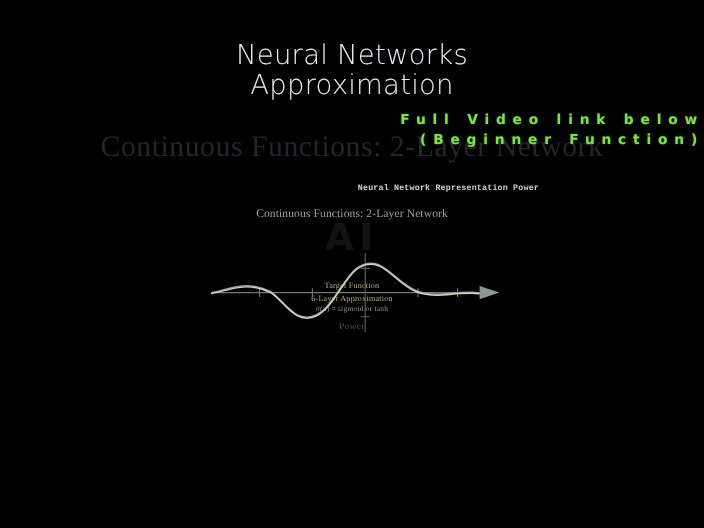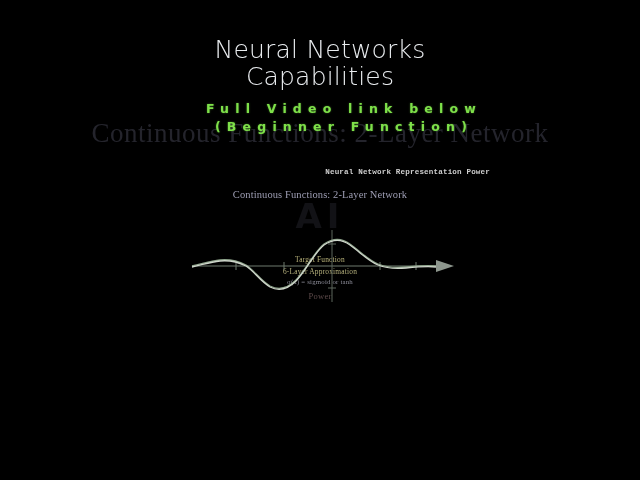--- a/index.html
+++ b/index.html
@@ -37,21 +37,21 @@
     z-index: 40;
   }
   .main-title .tline { display: block; }
 
   
   .cta {
     position: absolute;
     left: 0;
     right: 0;
     top: 100px;
-    text-align: center;
+    text-align: right;
     color: #7ee04a;
     font-family: "DejaVu Sans", sans-serif;
     font-weight: bold;
     font-size: 12.5px;
     line-height: 18px;
     letter-spacing: 6.2px;
     text-shadow: 0 0 2px rgba(126,224,74,0.45);
     z-index: 45;
     margin-left: 48px;
   }
@@ -224,21 +224,21 @@
       </svg>
     </div>
 
     <div class="caption-sigma">σ(x) = sigmoid or tanh</div>
 
     <div class="caption-error">Power</div>
   </div>
 
   <div class="main-title">
     <span class="tline">Neural Networks</span>
-    <span class="tline">Capabilities</span>
+    <span class="tline">Approximation</span>
   </div>
 
   <div class="cta">
     <span class="cline">Full Video link below</span>
     <span class="cline">(Beginner Function)</span>
   </div>
 
 </div>
 
 </body></html>

